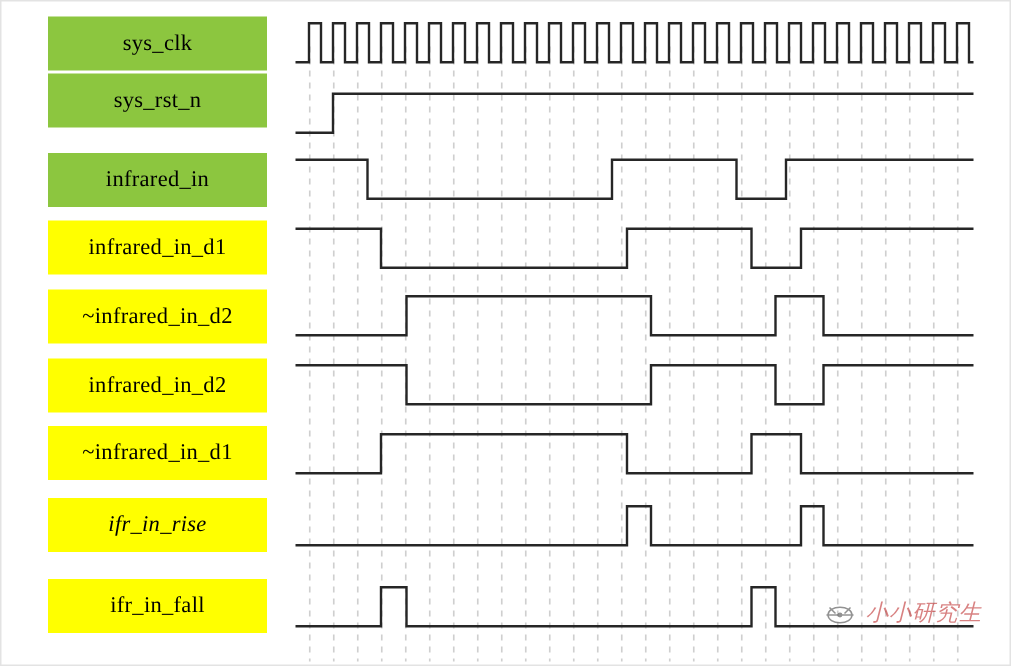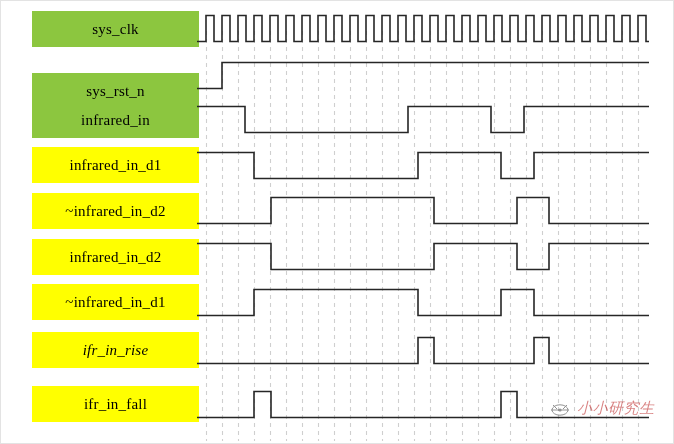--- a/index.html
+++ b/index.html
@@ -14,21 +14,21 @@
     background: #ffffff;
     border: 1px solid #e3e3e3;
     box-sizing: border-box;
     overflow: hidden;
     font-family: "Liberation Serif", "DejaVu Serif", serif;
   }
   
   .label-box {
     position: absolute;
     left: 31px;
-    width: 167px;
+    width: 146px;
     height: 36px;
     box-sizing: border-box;
     display: flex;
     align-items: center;
     justify-content: center;
     font-size: 15px;
     color: #000000;
     letter-spacing: 0.2px;
     white-space: nowrap;
   }
@@ -84,21 +84,21 @@
 </style>
 </head>
 <body>
 
 <div id="page">
 
   <div id="label-column">
       <div class="label-box green" style="top: 10px;">
         <span class="label-text">sys_clk</span>
       </div>
-      <div class="label-box green" style="top: 72px; font-family: Liberation Serif, serif;">
+      <div class="label-box green" style="top: 48px; font-family: Liberation Serif, serif;">
         <span class="label-text">sys_rst_n</span>
       </div>
       <div class="label-box green" style="top: 101px; justify-content: center;">
         <span class="label-text">infrared_in</span>
       </div>
       <div class="label-box yellow" style="top: 146px;">
         <span class="label-text">infrared_in_d1</span>
       </div>
       <div class="label-box yellow" style="top: 192px;">
         <span class="tilde">~</span>

